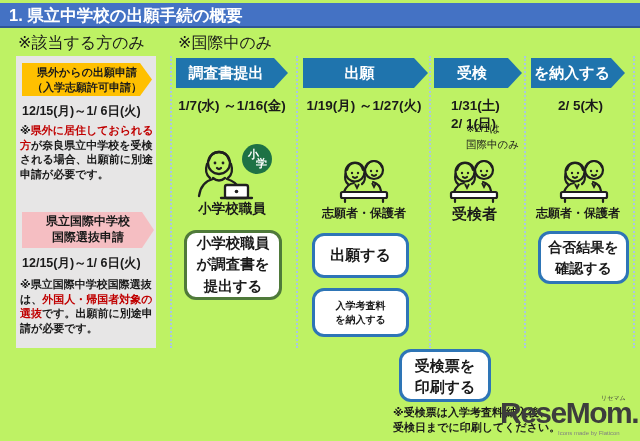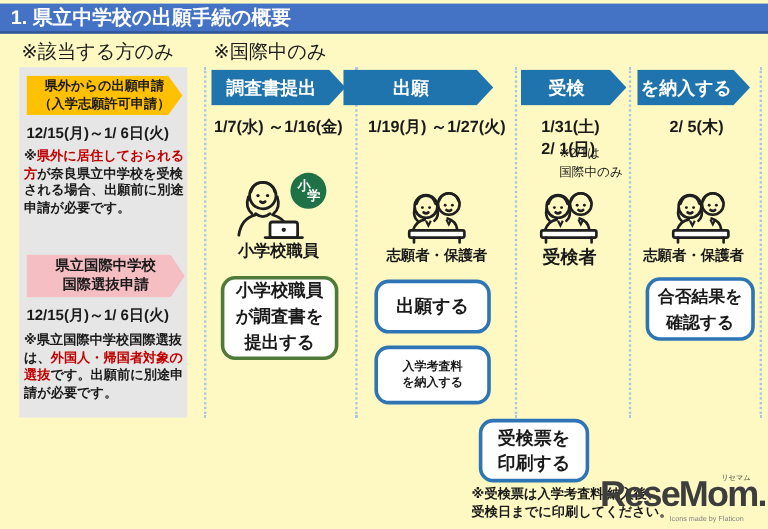--- a/index.html
+++ b/index.html
@@ -1,16 +1,16 @@
 <!DOCTYPE html>
 <html><head>
 <meta charset="utf-8">
 <style>
   html,body{margin:0;padding:0;background:#fff;}
-  #screen{position:relative;width:640px;height:441px;background:#fef9c3;overflow:hidden;
+  #screen{position:relative;width:640px;height:441px;background:#bef264;overflow:hidden;
           font-family:"Liberation Sans","DejaVu Sans",sans-serif;color:#1a1a1a;}
   .abs{position:absolute;box-sizing:border-box;}
   .pre{white-space:pre-line;}
   
   .title-bar{left:0;top:3px;width:640px;height:25px;background:#4472C4;border-bottom:2px solid #2F5597;
              color:#fff;font-size:16.5px;font-weight:bold;line-height:25px;padding-left:9px;}
   .section-note{top:33px;font-size:16px;font-weight:normal;}
   
   .gray-panel{left:16px;top:56px;width:140px;height:292px;background:#E7E6E6;}
   .side-arrow{clip-path:polygon(0 0,calc(100% - 12px) 0,100% 50%,calc(100% - 12px) 100%,0 100%);
@@ -68,21 +68,21 @@
   <div class="abs side-period" style="top:255px;">12/15(月)～1/ 6日(火)</div>
   <div class="abs side-note" style="top:277px;"><span>※県立国際中学校国際選抜は、</span><span class="red">外国人・帰国者対象の選抜</span><span>です。出願前に別途申請が必要です。</span></div>
 
   <div class="abs vline" style="left:170px;"></div>
   <div class="abs vline" style="left:296px;"></div>
   <div class="abs vline" style="left:429px;"></div>
   <div class="abs vline" style="left:524px;"></div>
   <div class="abs vline" style="left:633px;"></div>
 
   <div class="abs step-arrow" style="left:176px;width:112px;">調査書提出</div>
-  <div class="abs step-arrow" style="left:286px;width:125px;">出願</div>
+  <div class="abs step-arrow" style="left:303px;width:125px;">出願</div>
   <div class="abs step-arrow" style="left:434px;width:88px;">受検</div>
   <div class="abs step-arrow" style="left:531px;width:94px;">を納入する</div>
 
   <div class="abs step-date" style="left:172px;width:120px;text-align:center;">1/7(水) ～1/16(金)</div>
   <div class="abs step-date" style="left:298px;width:132px;text-align:center;">1/19(月) ～1/27(火)</div>
   <div class="abs step-date pre" style="left:451px;line-height:1.35;">1/31(土)
 2/ 1(日)</div>
   <div class="abs step-date" style="left:538px;width:85px;text-align:center;">2/ 5(木)</div>
   <div class="abs sub-note pre" style="left:442px;top:121px;margin-left:24px;">※2/1は
 国際中のみ</div>

